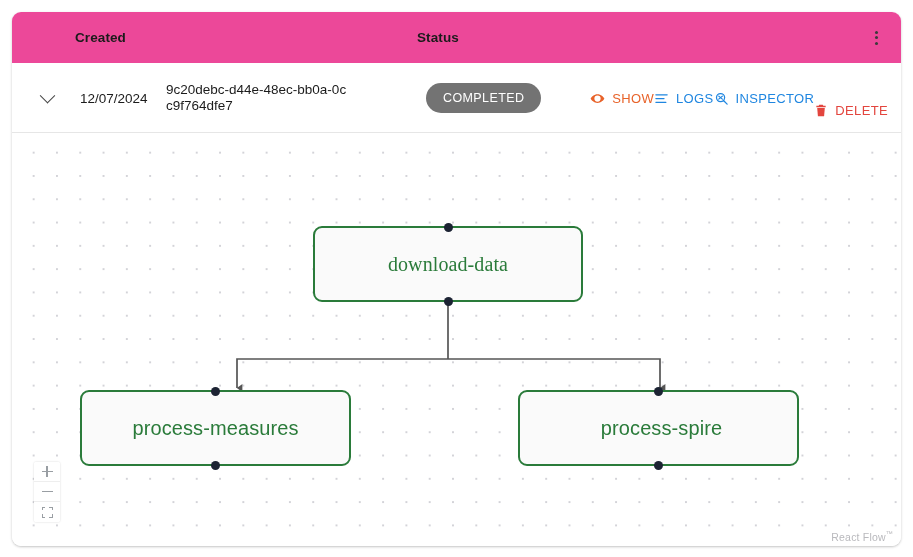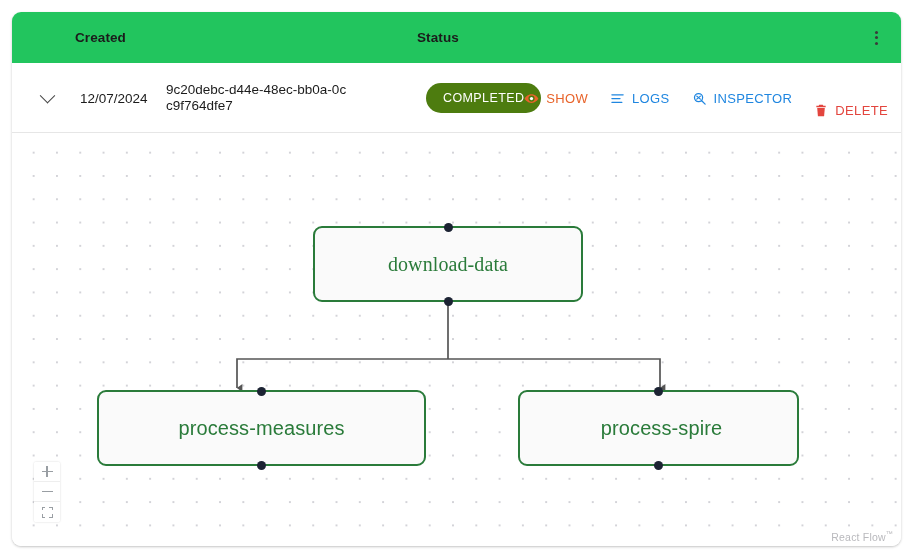--- a/index.html
+++ b/index.html
@@ -20,21 +20,21 @@
     border-radius: 9px;
     box-shadow: 0 1px 3px rgba(0,0,0,0.14), 0 1px 2px rgba(0,0,0,0.10);
     overflow: hidden;
     display: flex; flex-direction: column;
   }
 
   
   .thead {
     position: relative;
     height: 51px;
-    background: #22c55e;
+    background: #ec4899;
     flex: 0 0 auto;
   }
   .th {
     position: absolute;
     top: 0; height: 51px;
     display: flex; align-items: center;
     font-size: 13.5px; font-weight: bold; color: #1b1b1b;
     letter-spacing: .1px;
     white-space: nowrap;
   }
@@ -76,33 +76,33 @@
     left: 154px; width: 185px;
     line-height: 16px;
     align-items: center;
     word-break: break-all;
     display: flex;
   }
   .c-id span { display: block; }
 
   .badge {
     position: absolute; left: 414px; top: 50%; transform: translateY(-50%);
-    background: #4d7c0f;
+    background: #737373;
     color: #ffffff;
     font-size: 12.5px; font-weight: normal;
     letter-spacing: .4px;
     padding: 8px 17px;
     border-radius: 16px;
     white-space: nowrap;
     cursor: pointer;
   }
 
   .actions {
     position: absolute; right: 13px; top: 0; height: 70px;
-    display: flex; gap: 22px;
+    display: flex; 
   }
   .act {
     display: flex; align-items: center; gap: 7px;
     font-size: 13px; letter-spacing: .35px;
     cursor: pointer; white-space: nowrap;
     background: none; border: 0; padding: 0;
     font-family: inherit;
   }
   .act .lbl { line-height: 1; }
   .act-show      { color: #E8632A; }
@@ -285,21 +285,21 @@
 
         <path d="M436,226 L648,226 L648,255" stroke="#555555" stroke-width="1.7" fill="none" marker-end="url(#arrow)"></path>
       </svg>
 
       <div class="node" style="left:301px; top:93px; width:270px; height:76px;font-family:Liberation Serif, serif;">
         <span class="handle top"></span>
         <span>download-data</span>
         <span class="handle bottom"></span>
       </div>
 
-      <div class="node" style="left:85px; top:257px; width:329px; height:76px;">
+      <div class="node" style="left:68px; top:257px; width:271px; height:76px;">
         <span class="handle top"></span>
         <span>process-measures</span>
         <span class="handle bottom"></span>
       </div>
 
       <div class="node" style="left:506px; top:257px; width:281px; height:76px;padding-left:6px;">
         <span class="handle top"></span>
         <span>process-spire</span>
         <span class="handle bottom"></span>
       </div>

